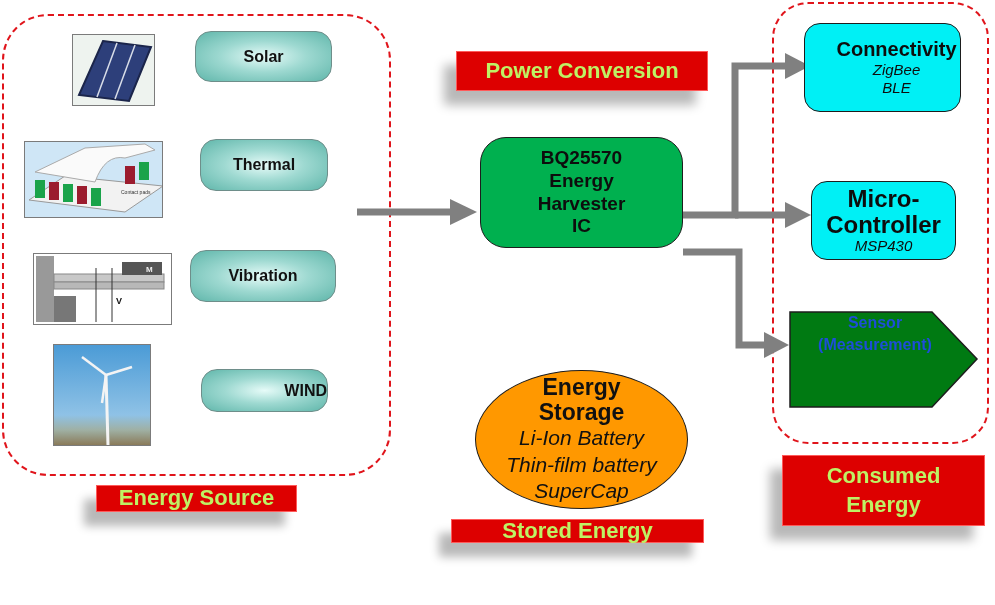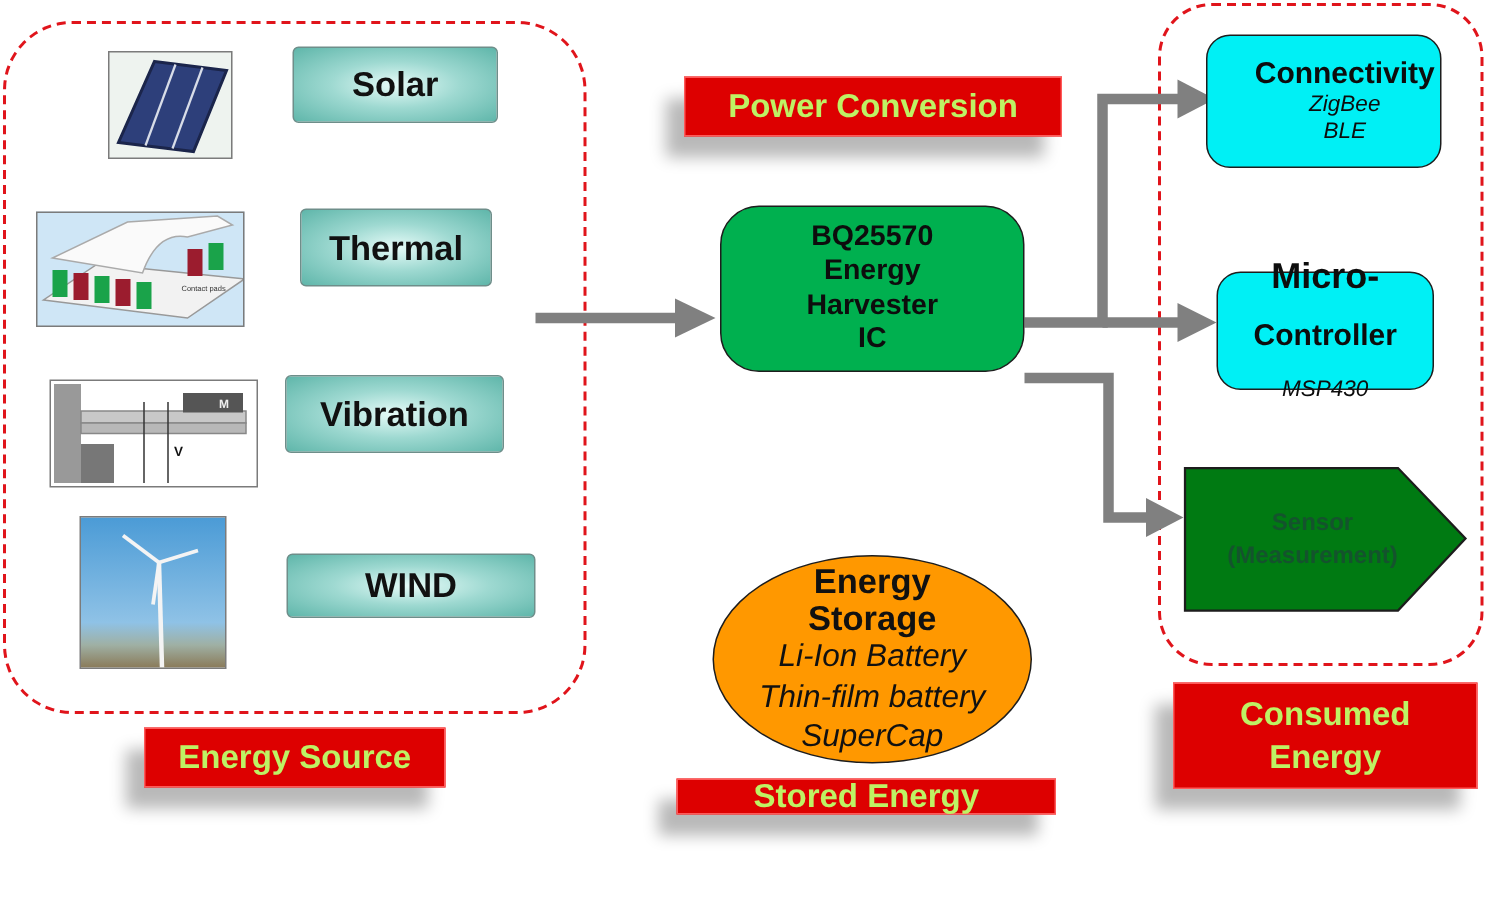--- a/index.html
+++ b/index.html
@@ -1,23 +1,23 @@
 <!DOCTYPE html>
 <html><head>
 <meta charset="utf-8">
 <style>
   html, body { margin:0; padding:0; background:#ffffff; }
   body { width:995px; height:605px; position:relative; overflow:hidden;
          font-family:"Liberation Sans", sans-serif; }
   .abs { position:absolute; }
   .group-border { position:absolute; border:2px dashed #e0141b; border-radius:40px; box-sizing:border-box; }
-  .src-btn { position:absolute; box-sizing:border-box; border:1px solid #6e8e8a; border-radius:4px;
+  .src-btn { position:absolute; box-sizing:border-box; border:1px solid #6e8e8a; border-radius:16px;
              background: radial-gradient(ellipse at center, #e6fbf8 0%, #9ed9d1 45%, #5fb6aa 100%);
              display:flex; align-items:center; justify-content:center;
-             font-weight:bold; font-size:23px; color:#111; }
+             font-weight:bold; font-size:16px; color:#111; }
   .thumb { position:absolute; box-sizing:border-box; border:1px solid #7b7b7b; background:#fff; overflow:hidden; }
   .red-label { position:absolute; background:#dd0000; color:#bef264; font-weight:bold; font-size:22px;
                display:flex; align-items:center; justify-content:center; text-align:center; line-height:1.3;
                border:1px solid #ff5a5a; box-sizing:border-box;
                box-shadow: -12px 14px 10px rgba(0,0,0,0.28); }
   .harvester { position:absolute; left:480px; top:137px; width:203px; height:111px; box-sizing:border-box;
                background:#00b04f; border:1.5px solid #1d1d1d; border-radius:26px;
                display:flex; flex-direction:column; align-items:center; justify-content:center;
                font-weight:bold; font-size:19px; line-height:1.2; color:#0d0d0d; text-align:center; }
   .cyan-box { position:absolute; box-sizing:border-box; background:#00f0f5; border:1.5px solid #1d1d1d; border-radius:16px;
@@ -97,25 +97,25 @@
 
 <div class="src-btn" style="left:195px;top:31px;width:137px;height:51px;">
   <span>Solar</span>
 </div>
 <div class="src-btn" style="left:200px;top:139px;width:128px;height:52px;">
   <span>Thermal</span>
 </div>
 <div class="src-btn" style="left:190px;top:250px;width:146px;height:52px;">
   <span>Vibration</span>
 </div>
-<div class="src-btn" style="left:191px;top:369px;width:166px;height:43px;">
+<div class="src-btn" style="left:201px;top:369px;width:127px;height:43px;justify-content:flex-end;">
   <span>WIND</span>
 </div>
 
-<div class="red-label" style="left:96px;top:485px;width:201px;height:40px;">
+<div class="red-label" style="left:96px;top:485px;width:201px;height:27px;">
   <span>Energy Source</span>
 </div>
 <div class="red-label" style="left:456px;top:51px;width:252px;height:40px;">
   <span>Power Conversion</span>
 </div>
 <div class="red-label" style="left:451px;top:519px;width:253px;height:24px;">
   <span>Stored Energy</span>
 </div>
 <div class="red-label" style="left:782px;top:455px;width:203px;height:71px;flex-direction:column;">
   <span>Consumed</span>
@@ -127,30 +127,30 @@
   <span>Energy</span>
   <span>Harvester</span>
   <span>IC</span>
 </div>
 
 <div class="cyan-box" style="left:804px;top:23px;width:157px;height:89px;padding-left:28px;">
   <span class="t" style="font-size:20px;line-height:1.15;">Connectivity</span>
   <span class="s">ZigBee</span>
   <span class="s">BLE</span>
 </div>
-<div class="cyan-box" style="left:811px;top:181px;width:145px;height:79px;gap:16px;">
+<div class="cyan-box" style="left:811px;top:181px;width:145px;height:79px;">
   <span class="t" style="font-size:24px;line-height:1.05;">Micro-</span>
-  <span class="t" style="font-size:20px;line-height:1.05;">Controller</span>
+  <span class="t" style="font-size:24px;line-height:1.05;">Controller</span>
   <span class="s">MSP430</span>
 </div>
 
 <svg class="overlay" width="995" height="605" style="pointer-events:none;">
   <polygon points="790,312 932,312 977,359 932,407 790,407" fill="#007a12" stroke="#1d1d1d" stroke-width="1.5"></polygon>
 </svg>
-<div class="abs" style="left:790px;top:312px;width:170px;height:95px;display:flex;flex-direction:column;align-items:center;justify-content:center;color:#14532d;font-weight:bold;font-size:16px;line-height:1.35;text-align:center;">
+<div class="abs" style="left:790px;top:312px;width:170px;height:95px;display:flex;flex-direction:column;align-items:center;color:#1d4ed8;font-weight:bold;font-size:16px;line-height:1.35;text-align:center;">
   <span>Sensor</span>
   <span>(Measurement)</span>
 </div>
 
 <div class="storage">
   <span class="t">Energy</span>
   <span class="t">Storage</span>
   <span class="s">Li-Ion Battery</span>
   <span class="s">Thin-film battery</span>
   <span class="s">SuperCap</span>

